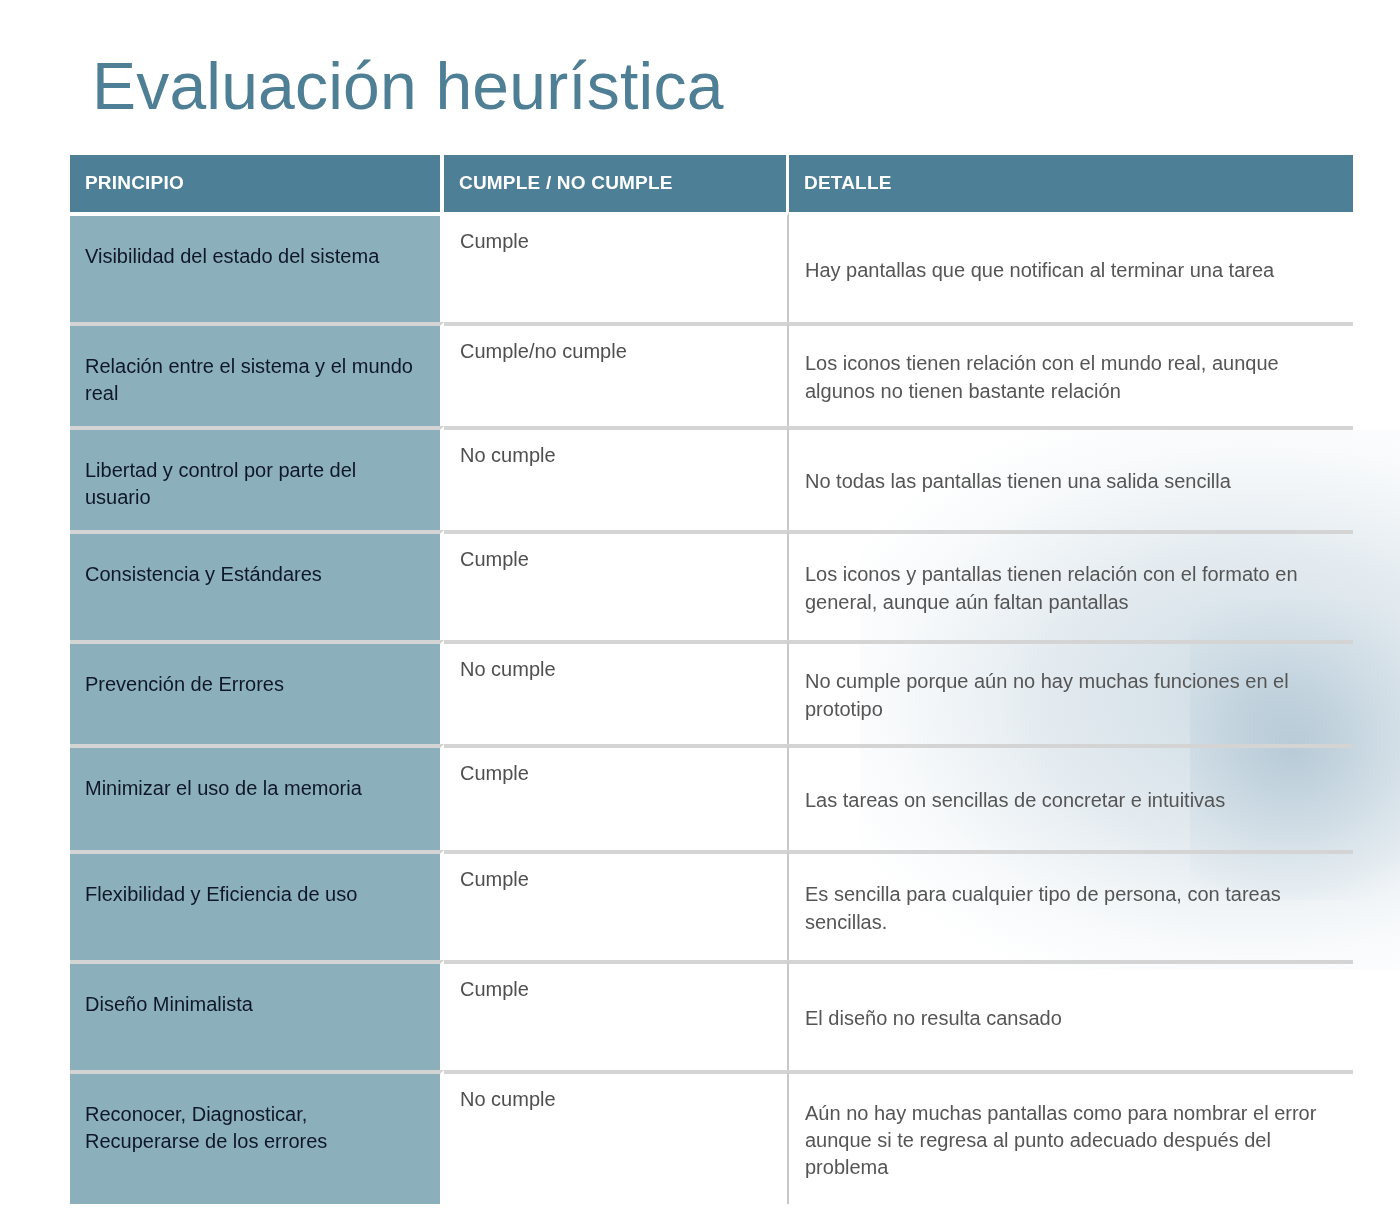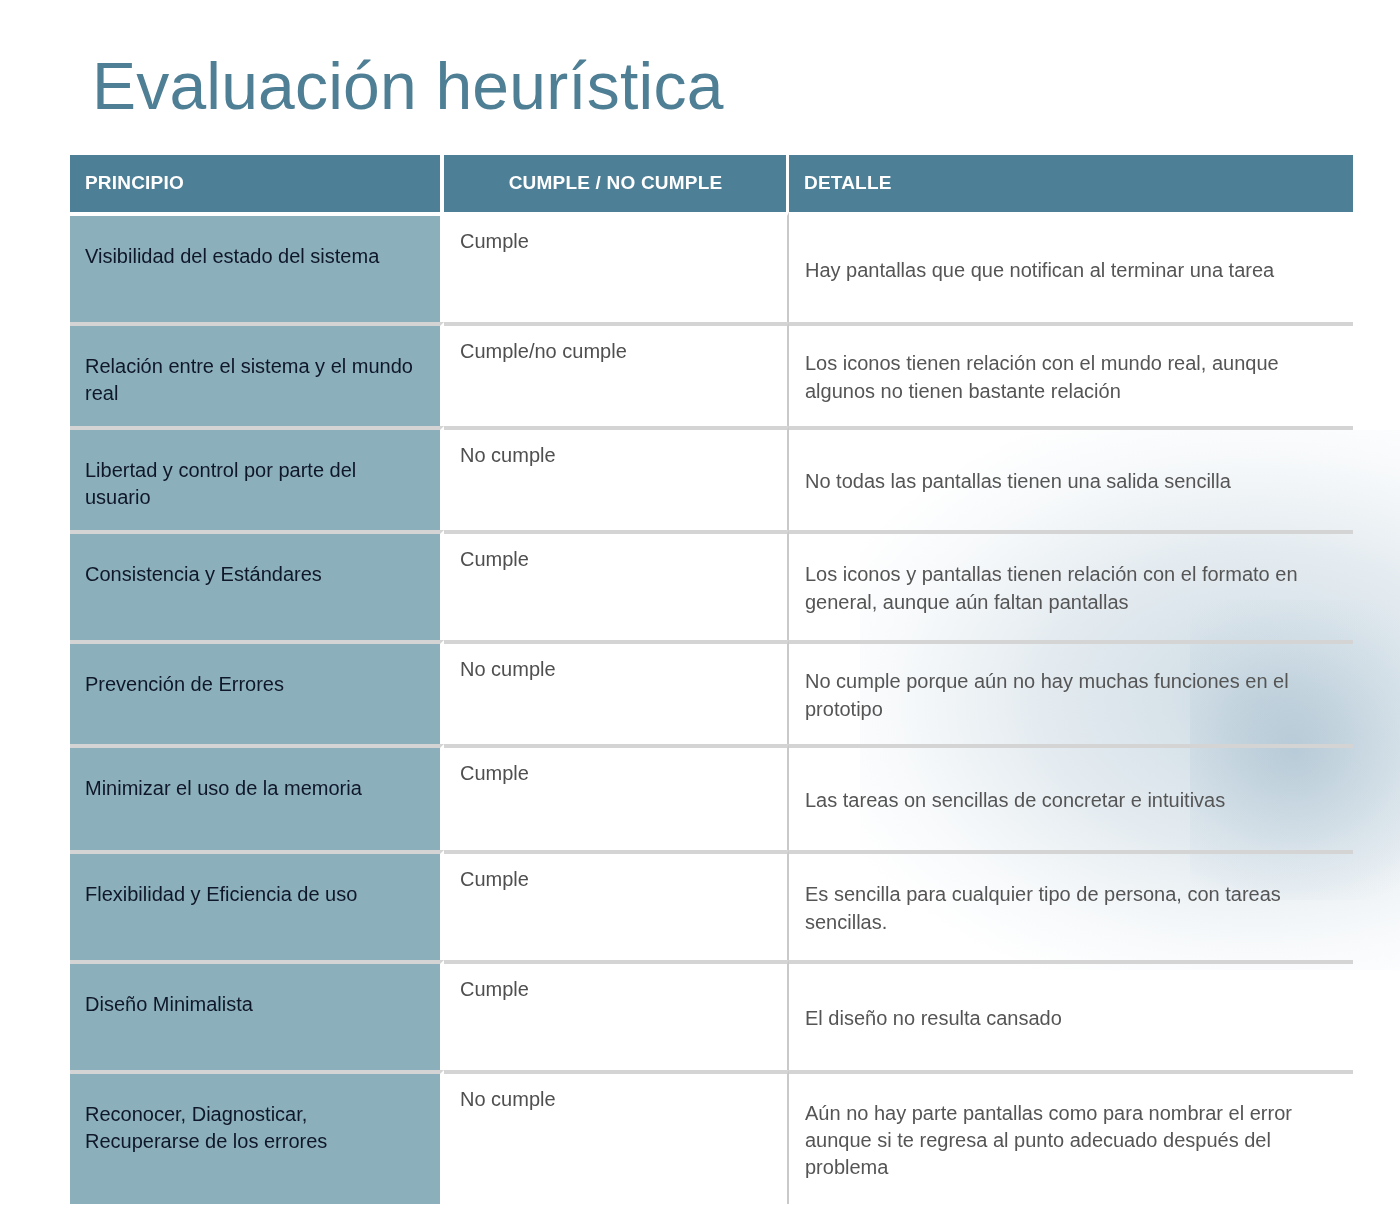--- a/index.html
+++ b/index.html
@@ -89,21 +89,20 @@
     text-align: left;
     padding: 17px 14px 18px 15px;
     vertical-align: middle;
     letter-spacing: 0.2px;
   }
   thead th.th-principio {
     border-right: 4px solid #ffffff;
   }
   thead th.th-cumple {
     border-right: 3px solid #ffffff;
-    text-align: center;
   }
 
   tbody td {
     font-size: 20px;
     color: #5a5a5a;
     vertical-align: top;
     background: #ffffff;
     border-top: 4px solid #d4d4d4;
   }
 
@@ -213,19 +212,19 @@
           <td class="cell-detalle">Es sencilla para cualquier tipo de persona, con tareas sencillas.</td>
         </tr>
         <tr class="r7">
           <td class="cell-principio">Diseño Minimalista</td>
           <td class="cell-cumple">Cumple</td>
           <td class="cell-detalle">El diseño no resulta cansado</td>
         </tr>
         <tr class="r8">
           <td class="cell-principio">Reconocer, Diagnosticar, Recuperarse de los errores</td>
           <td class="cell-cumple">No cumple</td>
-          <td class="cell-detalle">Aún no hay parte pantallas como para nombrar el error aunque si te regresa al punto adecuado después del problema</td>
+          <td class="cell-detalle">Aún no hay muchas pantallas como para nombrar el error aunque si te regresa al punto adecuado después del problema</td>
         </tr>
       </tbody>
     </table>
   </div>
 
 </div>
 
 </body></html>

